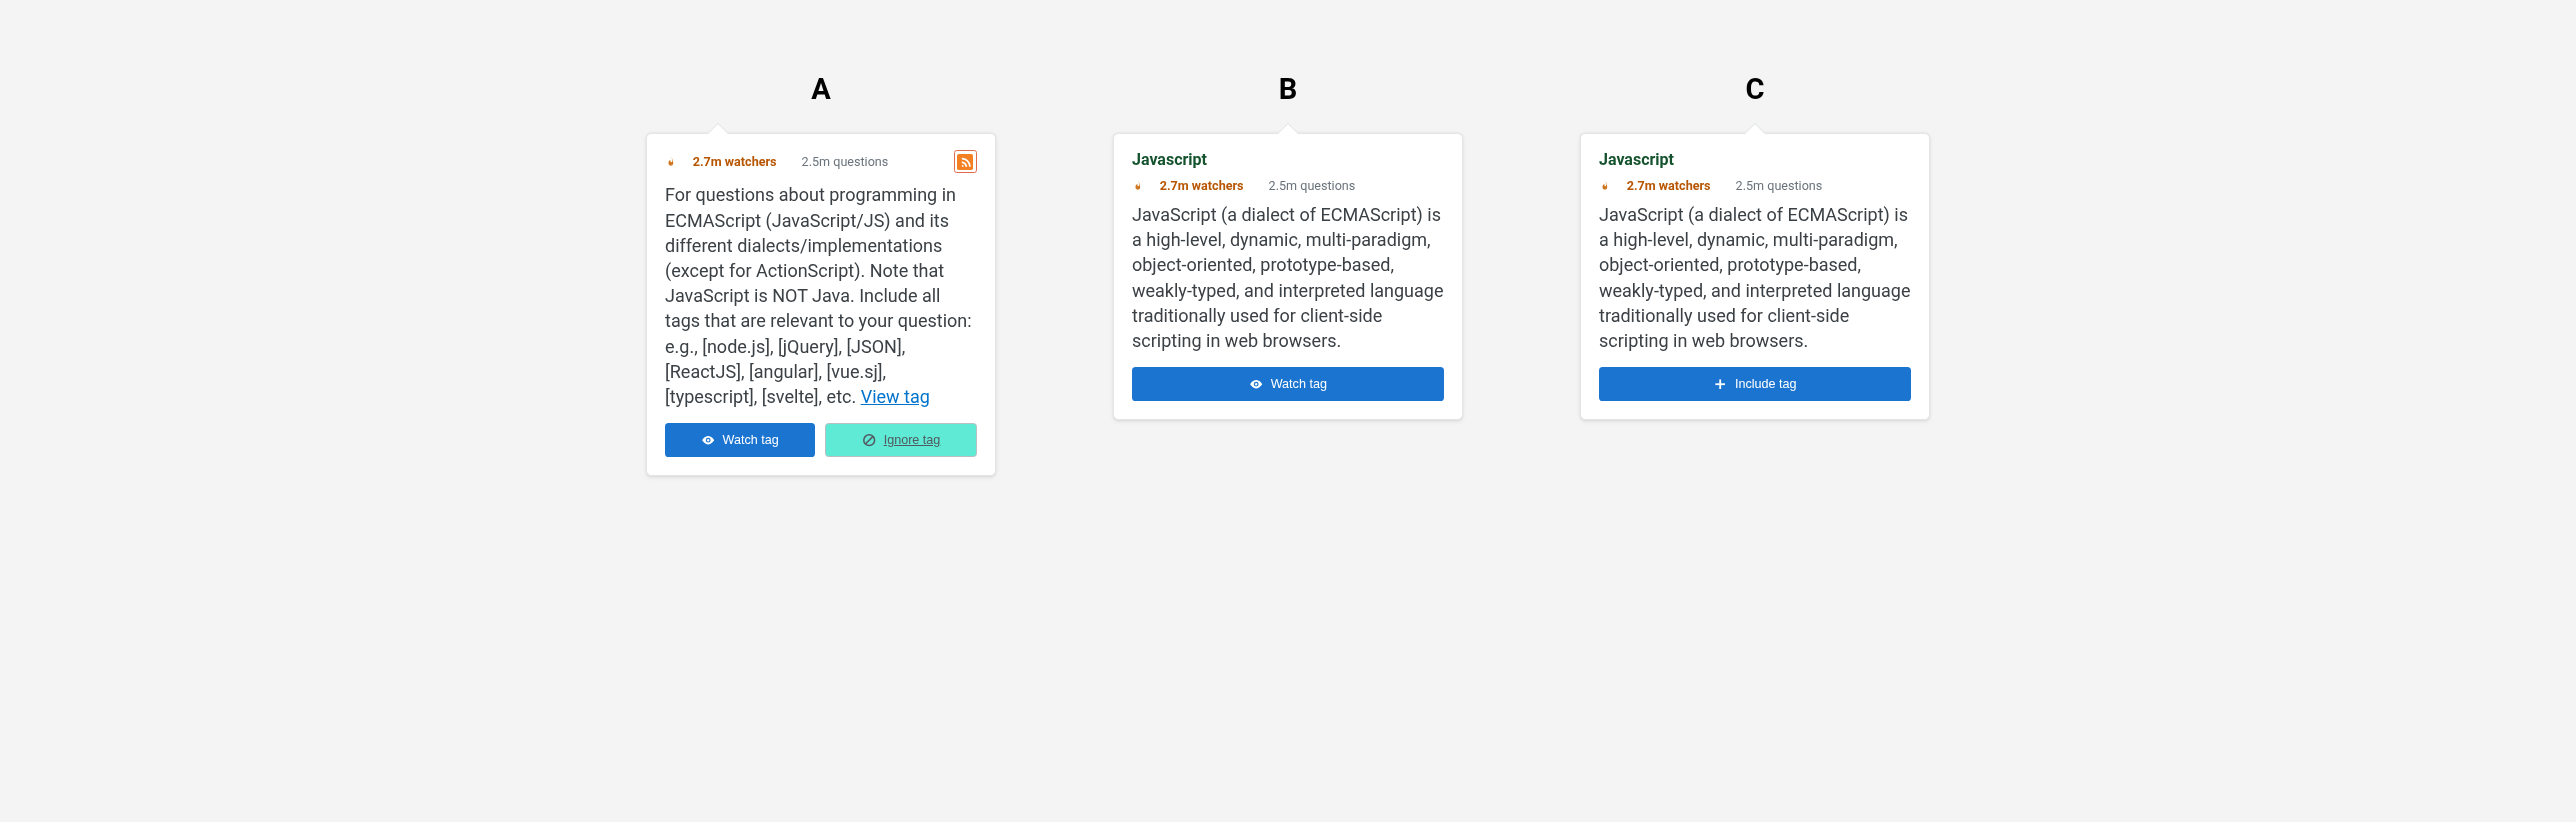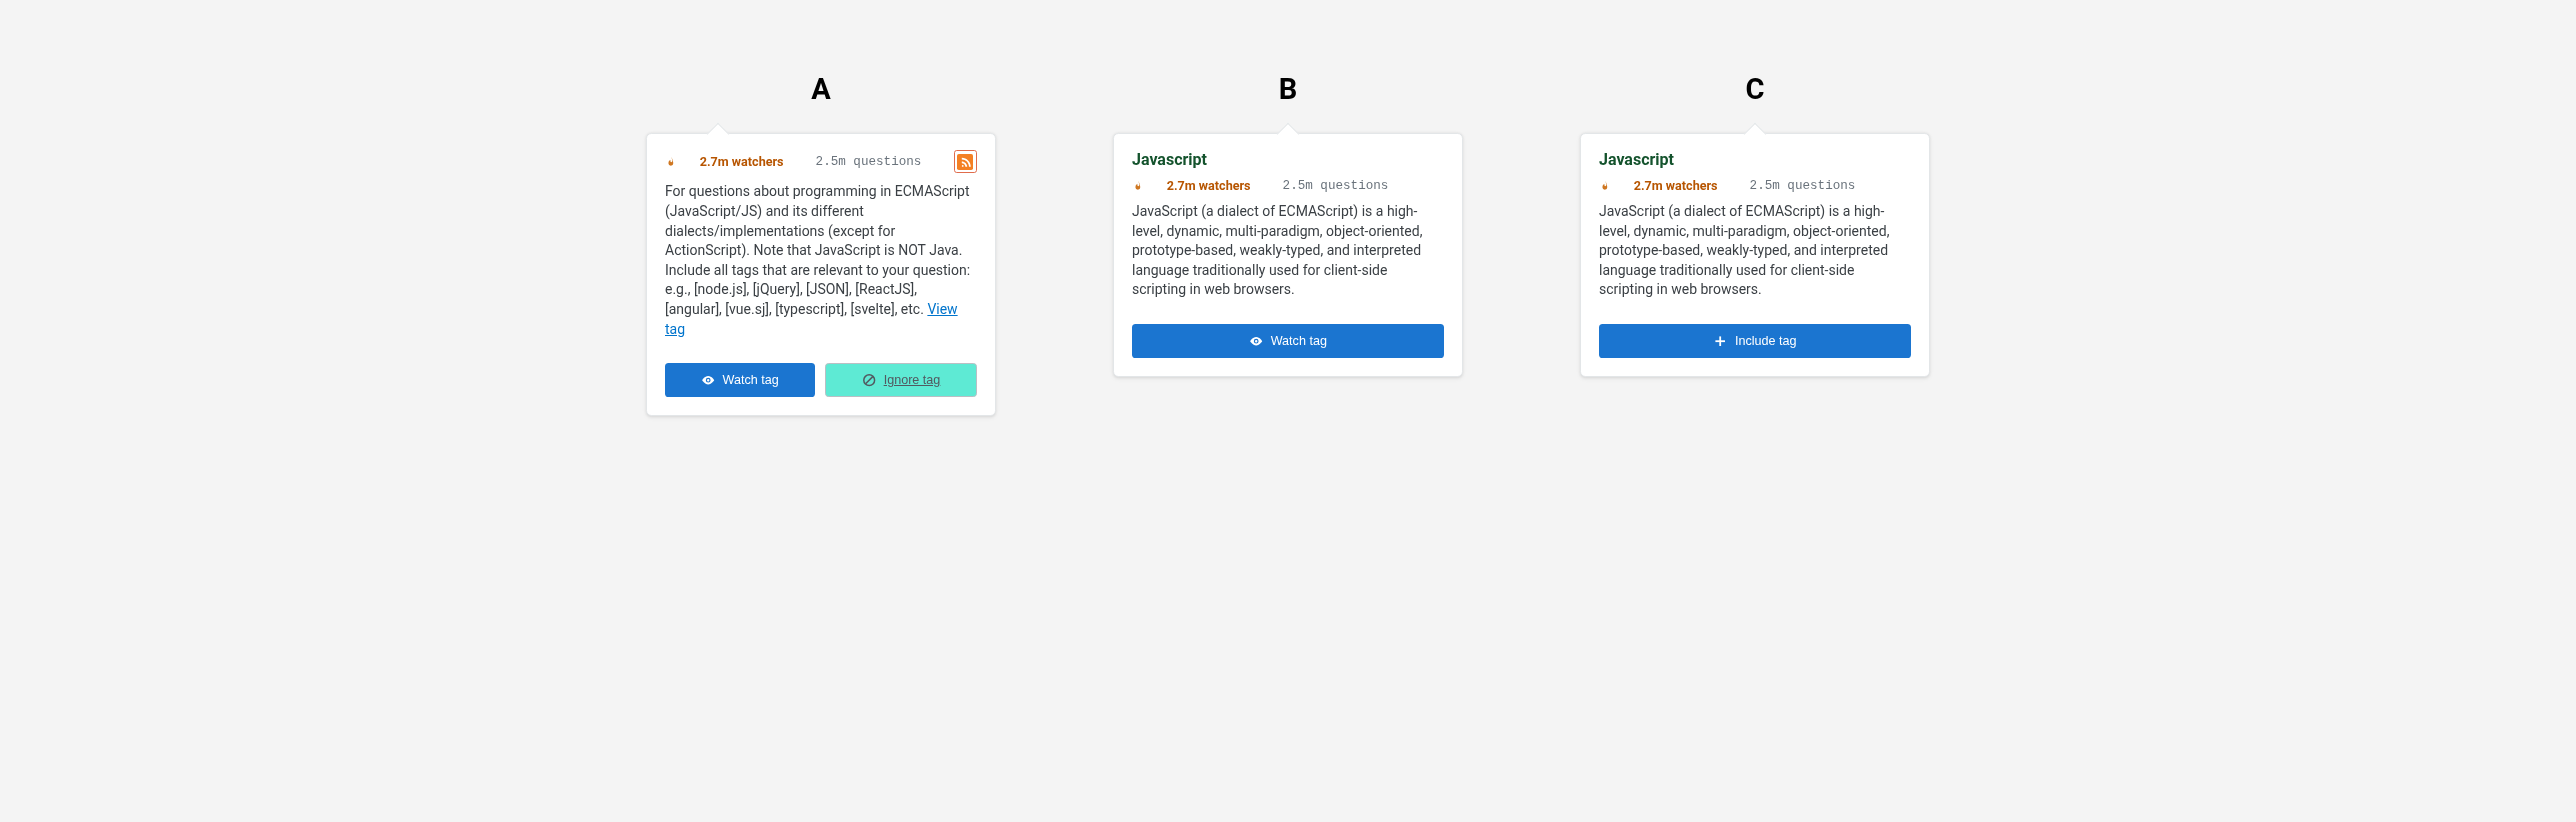--- a/index.html
+++ b/index.html
@@ -57,37 +57,36 @@
 
     .title {
       font-size: 16px;
       font-weight: 700;
       color: #14532d;
       margin-bottom: 9px;
     }
     .meta-row {
       display: flex;
       align-items: center;
-      gap: 23px;
+      gap: 16px;
       font-size: 12.6px;
       margin-bottom: 9px;
     }
     .fire {
       color: #cf7721;
       display: inline-flex;
       align-items: center;
     }
     .watchers {
       color: #b75501;
       font-weight: 700;
     }
     .questions {
       color: #6a737c;
       margin-left: 9px;
-      font-family: Liberation Mono, monospace;
     }
     .rss-box {
       margin-left: auto;
       width: 23.4px;
       height: 23.4px;
       border: 1.8px solid #e06c4c;
       border-radius: 2.7px;
       display: inline-flex;
       align-items: center;
       justify-content: center;
@@ -95,24 +94,24 @@
     .rss-inner {
       width: 16px;
       height: 16px;
       background: #f48024;
       border-radius: 1.8px;
       display: inline-flex;
       align-items: center;
       justify-content: center;
     }
     .desc {
-      font-size: 14px;
+      font-size: 18px;
       line-height: 1.4;
       color: #3b4045;
-      margin-bottom: 24px;
+      margin-bottom: 14px;
     }
     .link {
       color: #0074cc;
       text-decoration: underline;
       cursor: pointer;
     }
     .btn-row {
       display: flex;
       gap: 10.8px;
     }

